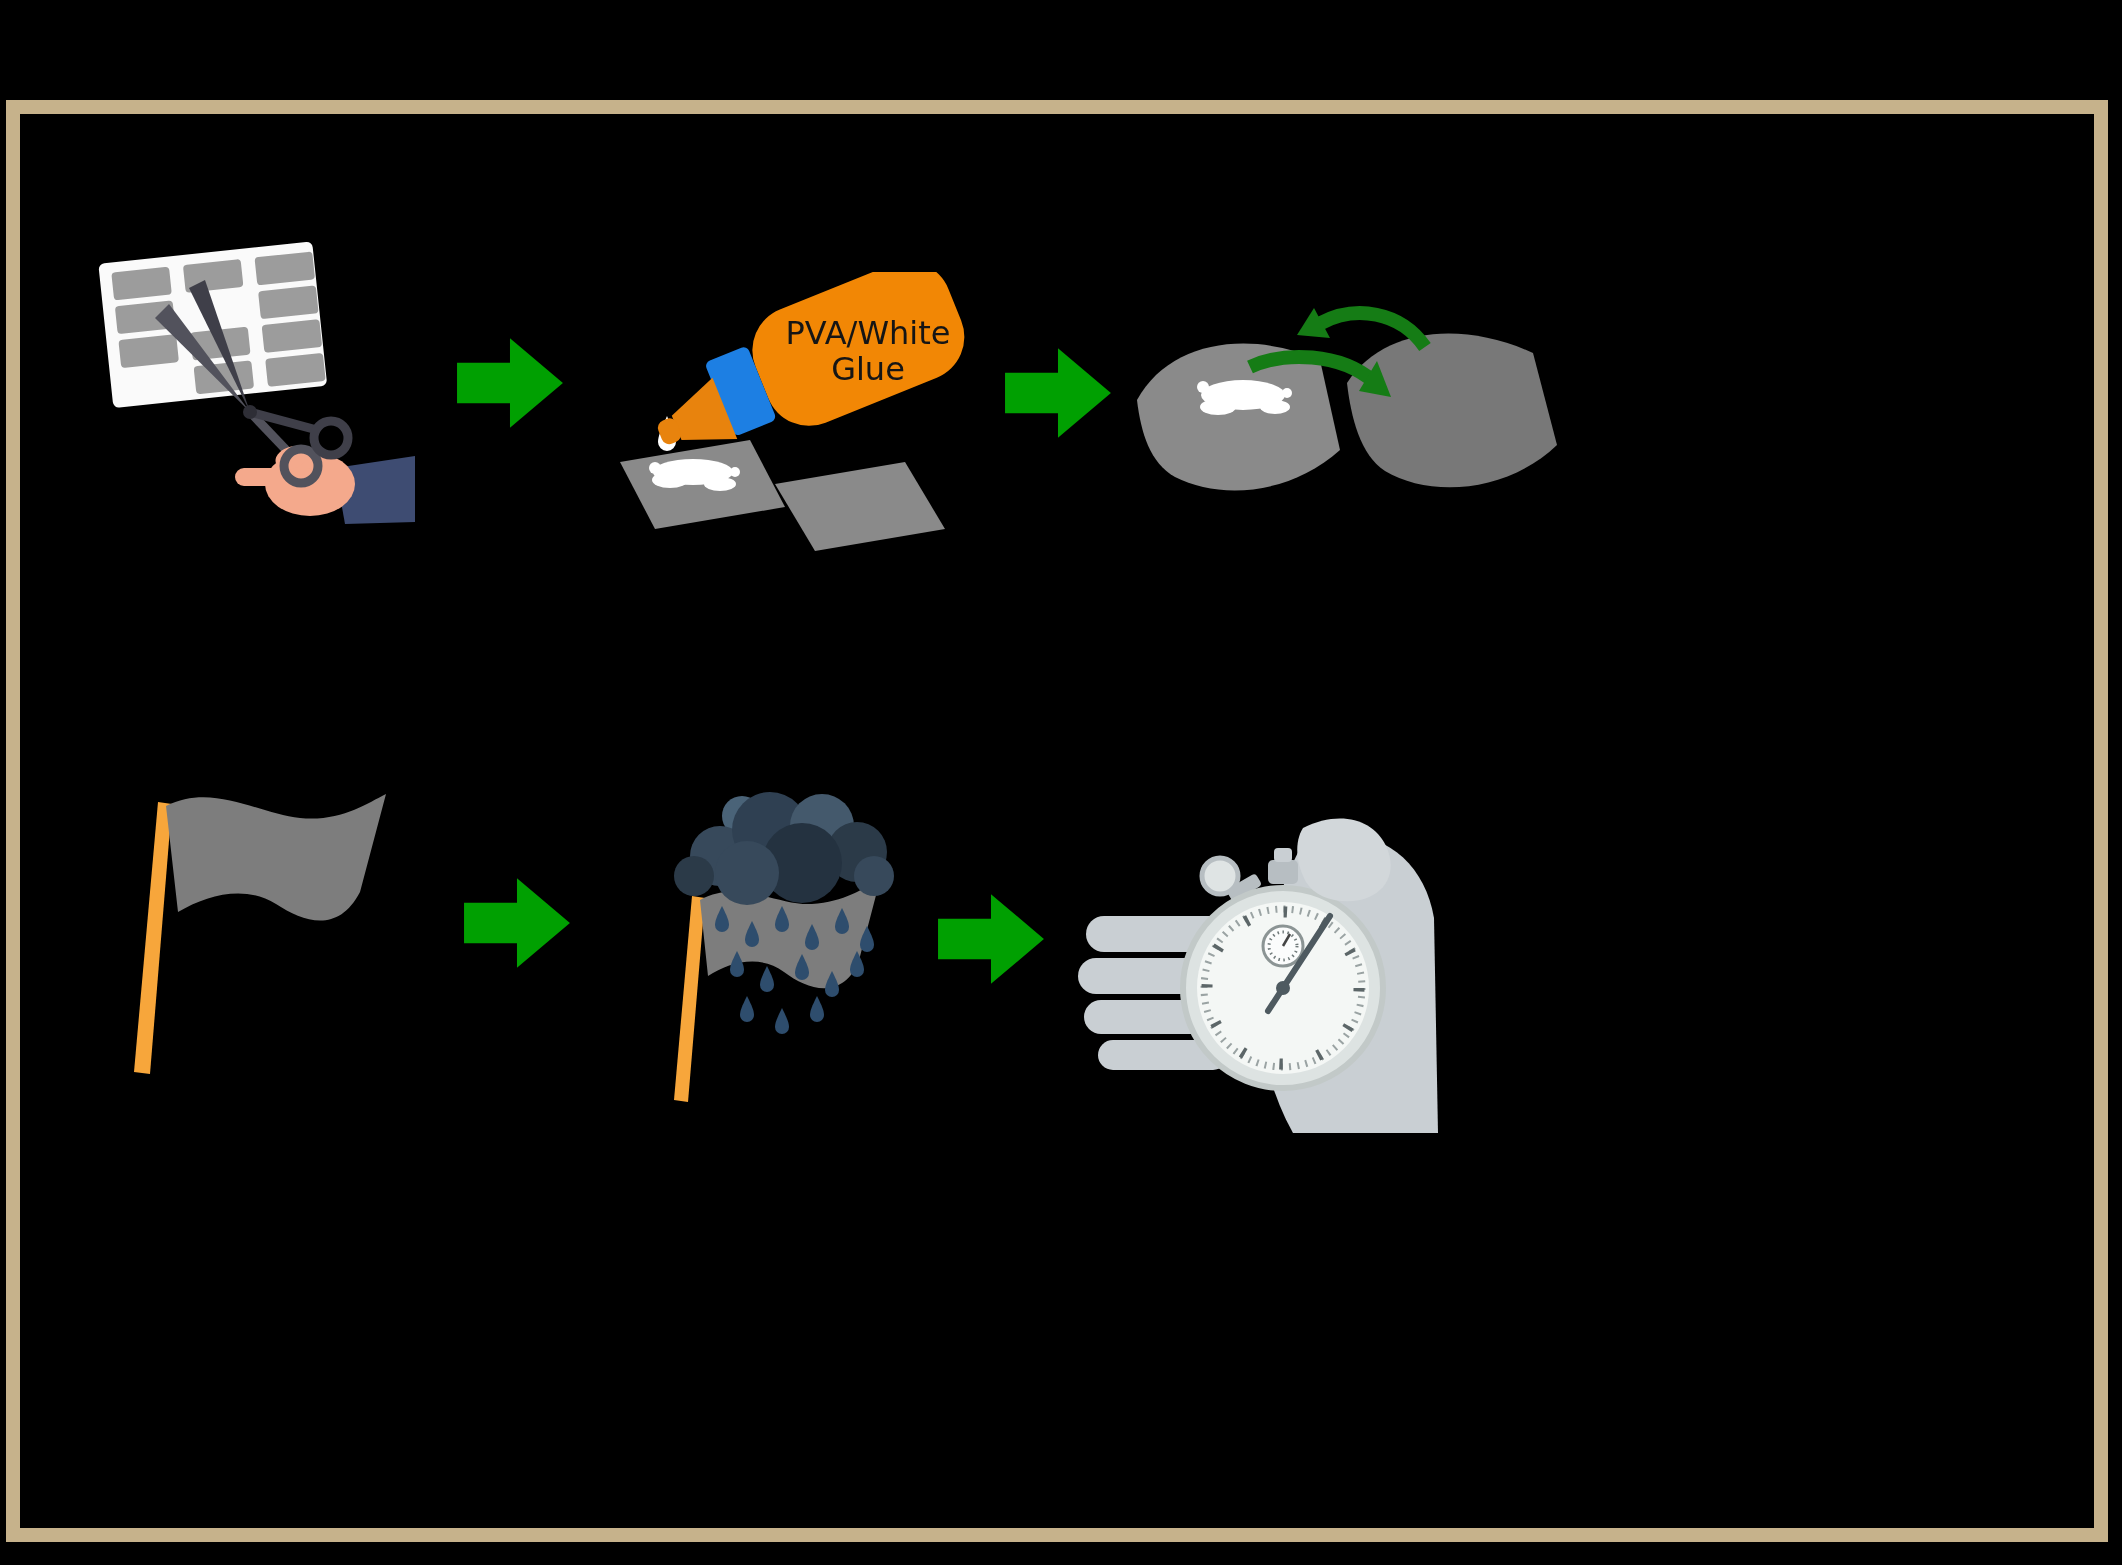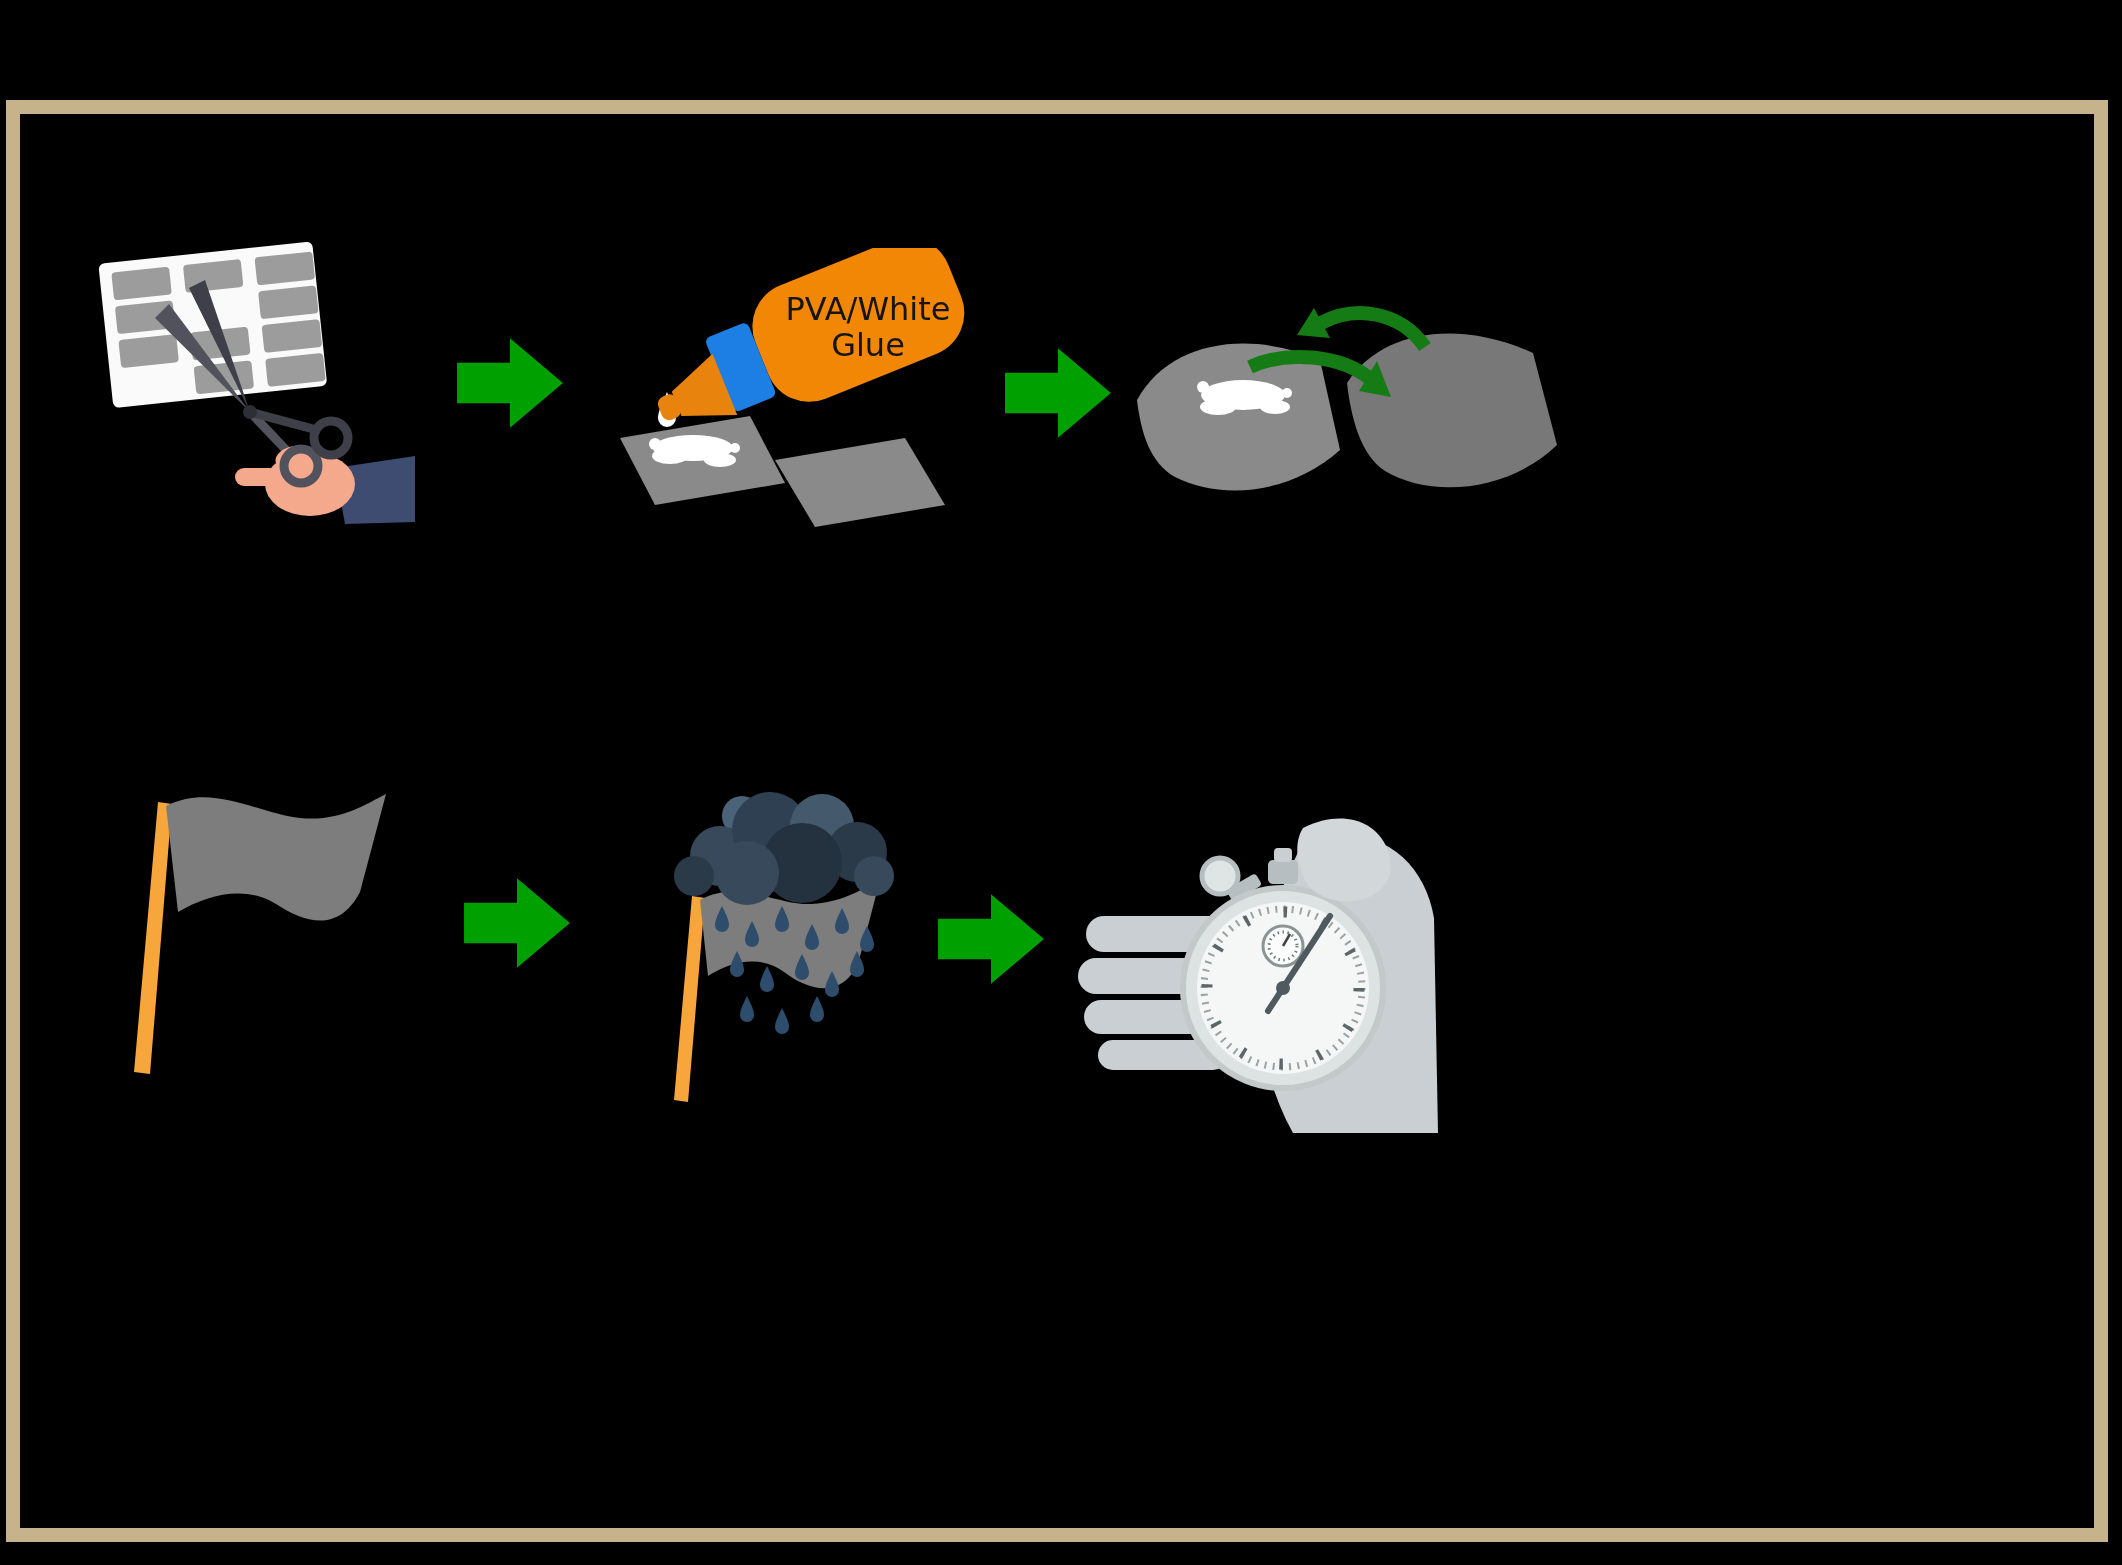--- a/index.html
+++ b/index.html
@@ -65,21 +65,21 @@
       <circle cx="246" cy="216" r="17" fill="none" stroke="#3f3f49" stroke-width="9"></circle>
     </svg>
   </div>
 
   <div class="abs" style="left:455px;top:332px;">
     <svg width="112" height="102" viewBox="0 0 110 100">
       <polygon points="2,30 54,30 54,6 106,50 54,94 54,70 2,70" fill="#00a001"></polygon>
     </svg>
   </div>
 
-  <div class="abs" style="left:585px;top:248px;">
+  <div class="abs" style="left:585px;top:272px;">
     <svg width="435" height="290" viewBox="0 0 435 290">
 
       <polygon points="35,190 165,168 200,235 70,257" fill="#8a8a8a"></polygon>
       <polygon points="190,212 320,190 360,257 230,279" fill="#8a8a8a"></polygon>
 
       <g fill="#ffffff">
         <ellipse cx="108" cy="200" rx="40" ry="13"></ellipse>
         <ellipse cx="85" cy="208" rx="18" ry="8"></ellipse>
         <ellipse cx="135" cy="212" rx="16" ry="7"></ellipse>
         <circle cx="70" cy="196" r="6"></circle>

